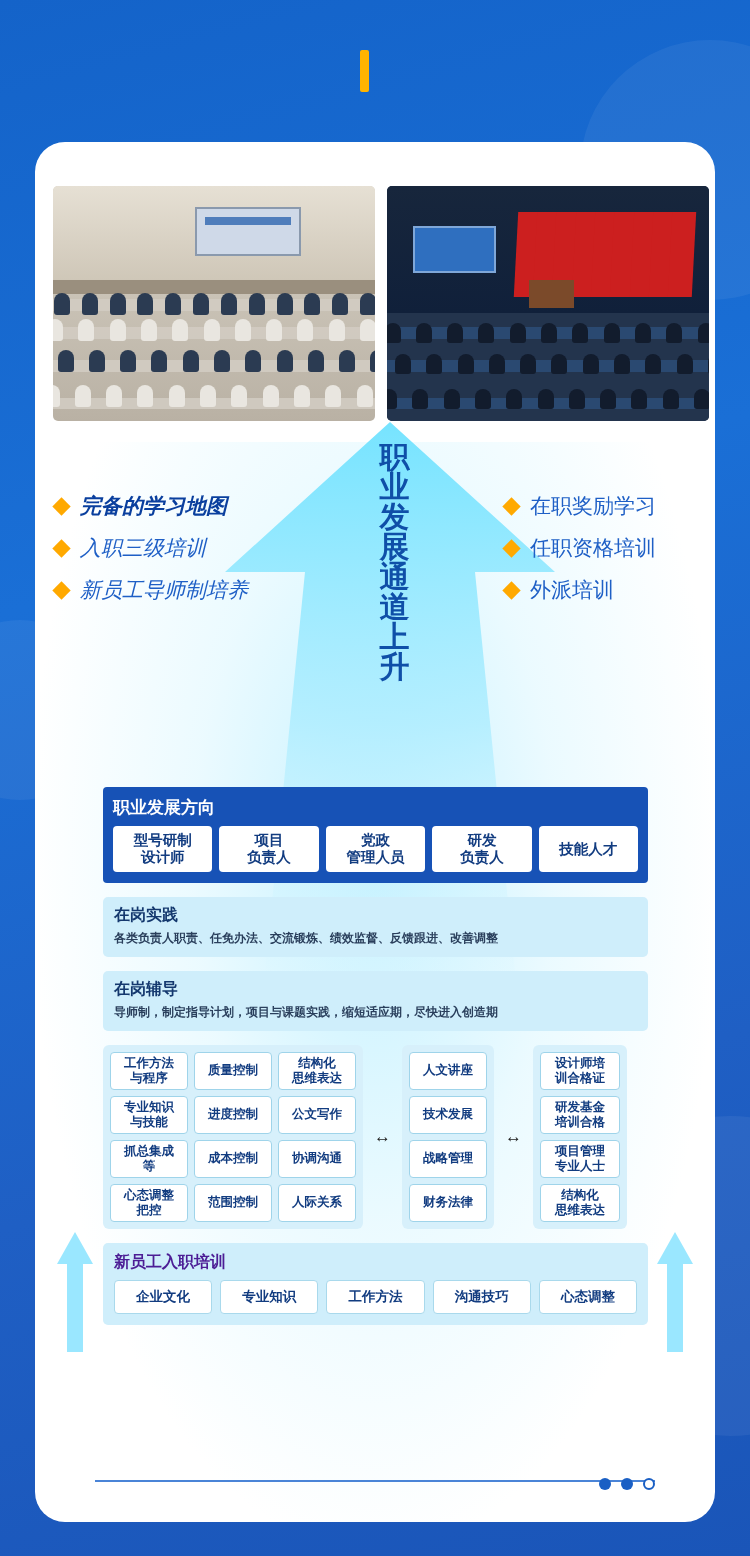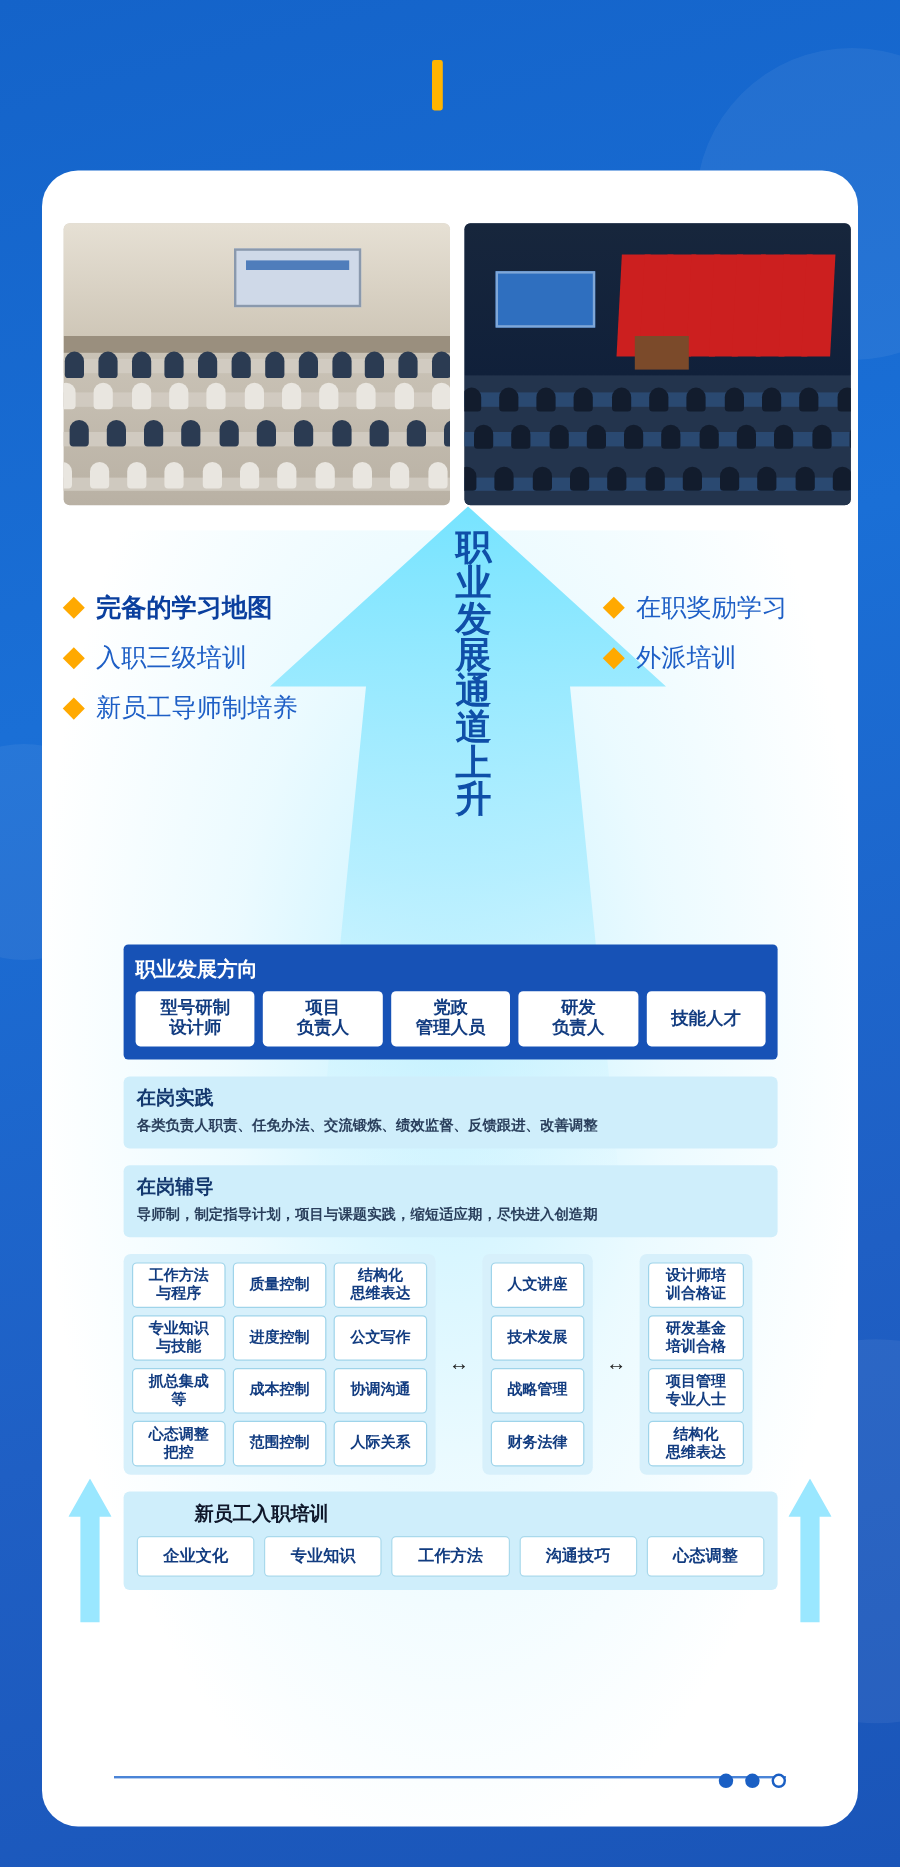--- a/index.html
+++ b/index.html
@@ -75,21 +75,21 @@
   .bigarrow svg { width: 100%; height: 100%; }
 
   .vtext {
     position: absolute; left: 332px; top: 300px; width: 56px;
     color: #0f4fa8; font-size: 30px; font-weight: bold; line-height: 1.0;
     text-align: center; letter-spacing: 1px;
   }
   .vtext span { display: block; }
 
   .bullets { position: absolute; font-size: 0; }
-  .bullets.left { left: 20px; top: 350px; width: 290px; }
+  .bullets.left { left: 20px; top: 350px; width: 290px; font-style: italic; }
   .bullets.right { left: 470px; top: 350px; width: 210px; }
   .bullet { display: flex; align-items: center; margin-bottom: 14px; }
   .bullet .dot {
     width: 13px; height: 13px; background: #ffa900; transform: rotate(45deg);
     margin-right: 12px; flex: none;
   }
   .bullet .txt { font-size: 21px; color: #1e5fc6; white-space: nowrap; }
   .bullet.strong .txt { color: #0a3f9e; font-weight: bold; }
 
   
@@ -118,21 +118,21 @@
   .cell {
     background: #fff; border: 1px solid #9fd4ea; border-radius: 4px;
     width: 78px; min-height: 38px; display: flex; align-items: center; justify-content: center;
     font-size: 12.5px; color: #123c80; font-weight: bold; text-align: center; line-height: 1.2;
     padding: 2px;
   }
   .cell.wide { width: 80px; }
   .arrowx { align-self: center; color: #222; font-size: 17px; padding: 0 1px; }
 
   .newbox { margin-top: 14px; background: #cfeefb; border-radius: 5px; padding: 9px 11px 11px 11px; }
-  .newbox .hd { color: #0f172a; font-size: 16px; font-weight: bold; margin-bottom: 7px; margin-left: 48px; }
+  .newbox .hd { color: #4c1d95; font-size: 16px; font-weight: bold; margin-bottom: 7px; }
   .newrow { display: flex; gap: 8px; }
   .newrow .cell2 {
     flex: 1; background: #fff; border: 1px solid #a9d9ec; border-radius: 4px;
     text-align: center; font-size: 13.5px; color: #123c80; font-weight: bold;
     padding: 7px 2px;
   }
 
   .footer { position: absolute; left: 60px; right: 60px; bottom: 40px; }
   .footer .line { height: 2px; background: #2a6fd0; opacity: .85; }
   .dots { position: absolute; right: 0; bottom: -8px; display: flex; gap: 10px; }
@@ -319,20 +319,24 @@
     </div>
   </div>
 
   <div class="bullets right">
     <div class="bullet">
       <span class="dot"></span>
       <span class="txt">在职奖励学习</span>
     </div>
     <div class="bullet">
       <span class="dot"></span>
+      <span class="txt">任职资格培训</span>
+    </div>
+    <div class="bullet">
+      <span class="dot"></span>
       <span class="txt">外派培训</span>
     </div>
   </div>
 
   <div class="sidearrow" style="left:22px; top:1090px;">
     <svg viewBox="0 0 36 120" preserveAspectRatio="none">
       <path d="M18 0 L36 32 L26 32 L26 120 L10 120 L10 32 L0 32 Z" fill="#8fe4ff" opacity="0.9"></path>
     </svg>
   </div>
   <div class="sidearrow" style="right:22px; top:1090px;">

